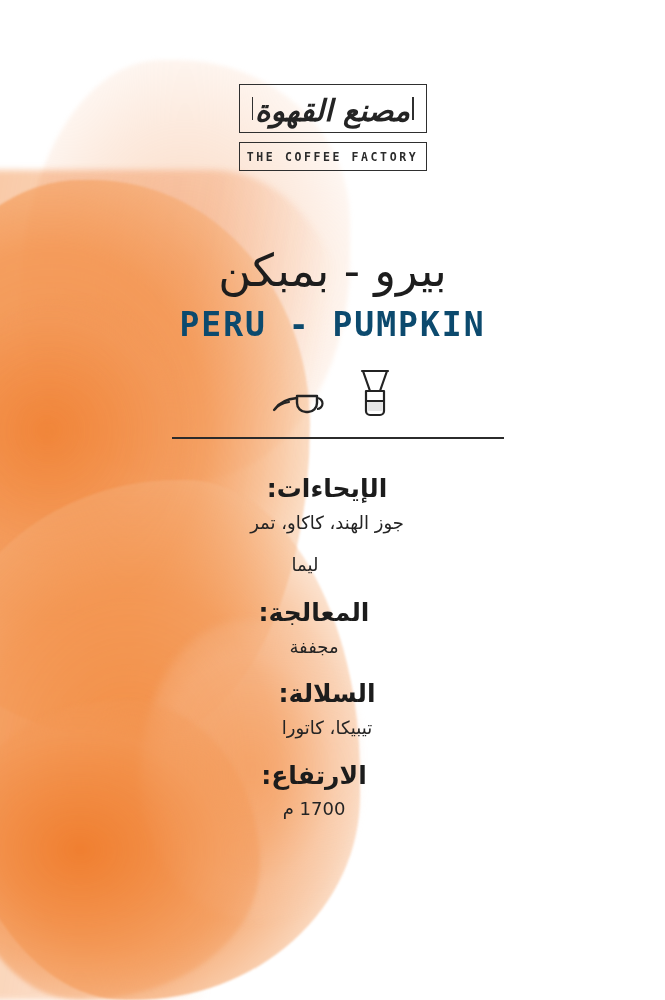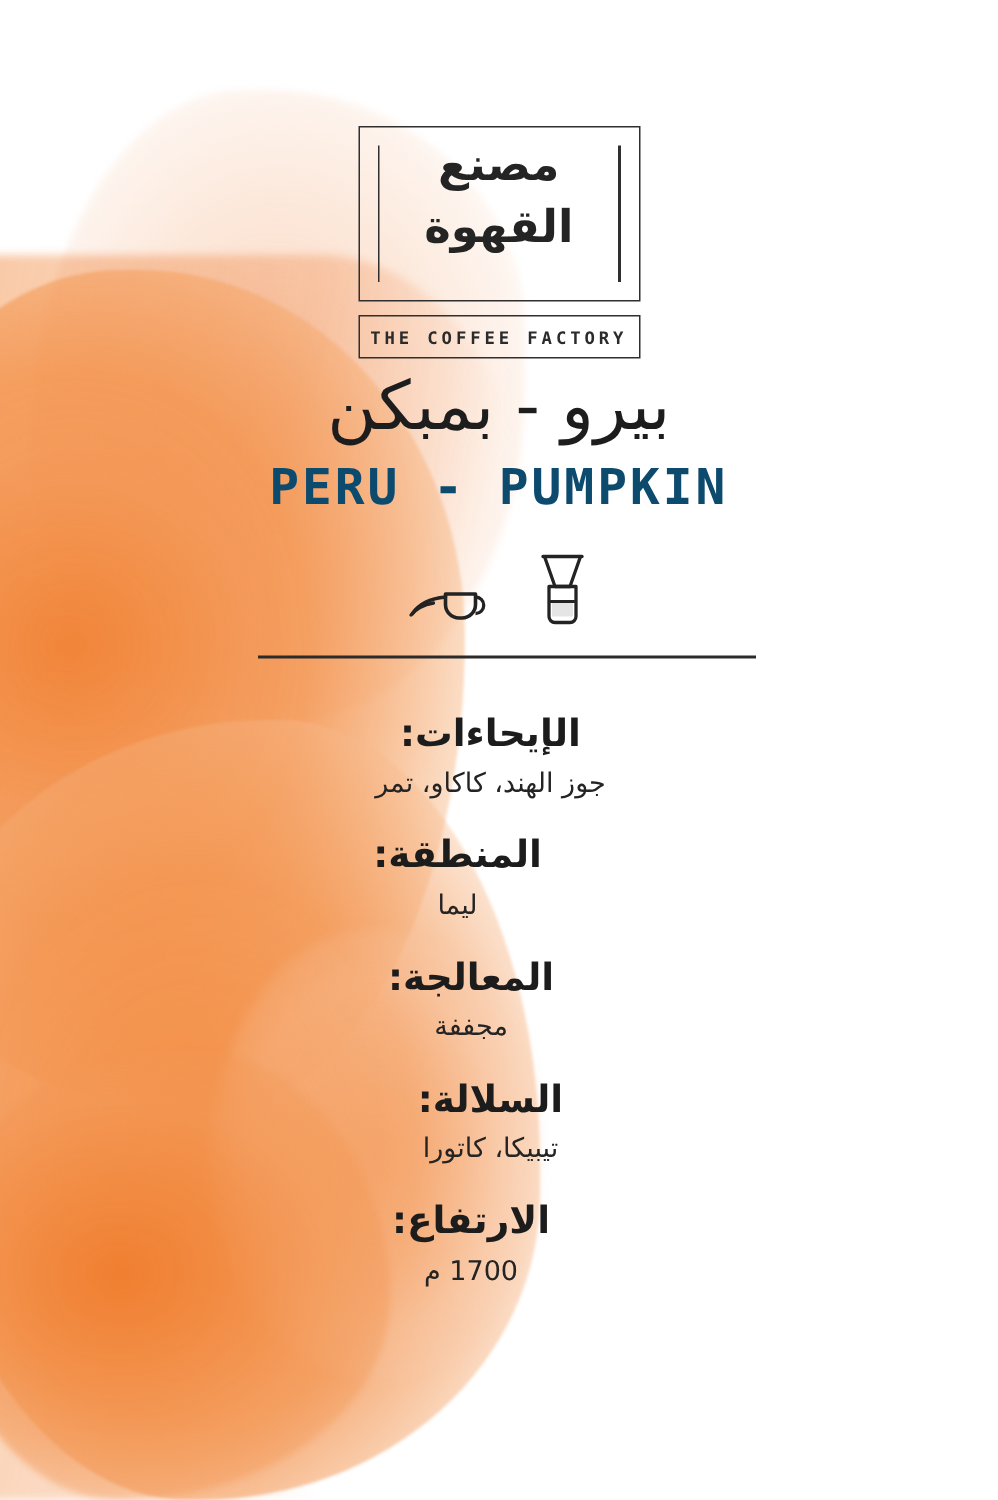--- a/index.html
+++ b/index.html
@@ -104,22 +104,23 @@
   .logo {
     position: absolute;
     left: 50%;
     top: 84px;
     transform: translateX(-50%);
     width: 188px;
     text-align: center;
   }
   .logo-box {
     border: 1.6px solid #2f2f2f;
-    padding: 6px 0 28px;
+    padding: 6px 0 0;
     position: relative;
+    font-style: italic;
   }
   .logo-arabic {
     font-size: 30px;
     color: #242424;
     letter-spacing: 0;
     line-height: 1.35;
     direction: rtl;
     font-family: "DejaVu Sans", sans-serif;
     font-weight: 600;
   }
@@ -266,21 +267,20 @@
     </div>
 
     <div class="rule"></div>
 
     <div class="attrs">
       <div class="attr">
         <div class="attr-label">الإيحاءات:</div>
         <div class="attr-value">جوز الهند، كاكاو، تمر</div>
       </div>
       <div class="attr attr-row-2">
-        <div class="attr-label">المنطقة:</div>
         <div class="attr-value">ليما</div>
       </div>
       <div class="attr attr-row-3">
         <div class="attr-label">المعالجة:</div>
         <div class="attr-value">مجففة</div>
       </div>
       <div class="attr">
         <div class="attr-label">السلالة:</div>
         <div class="attr-value">تيبيكا، كاتورا</div>
       </div>

